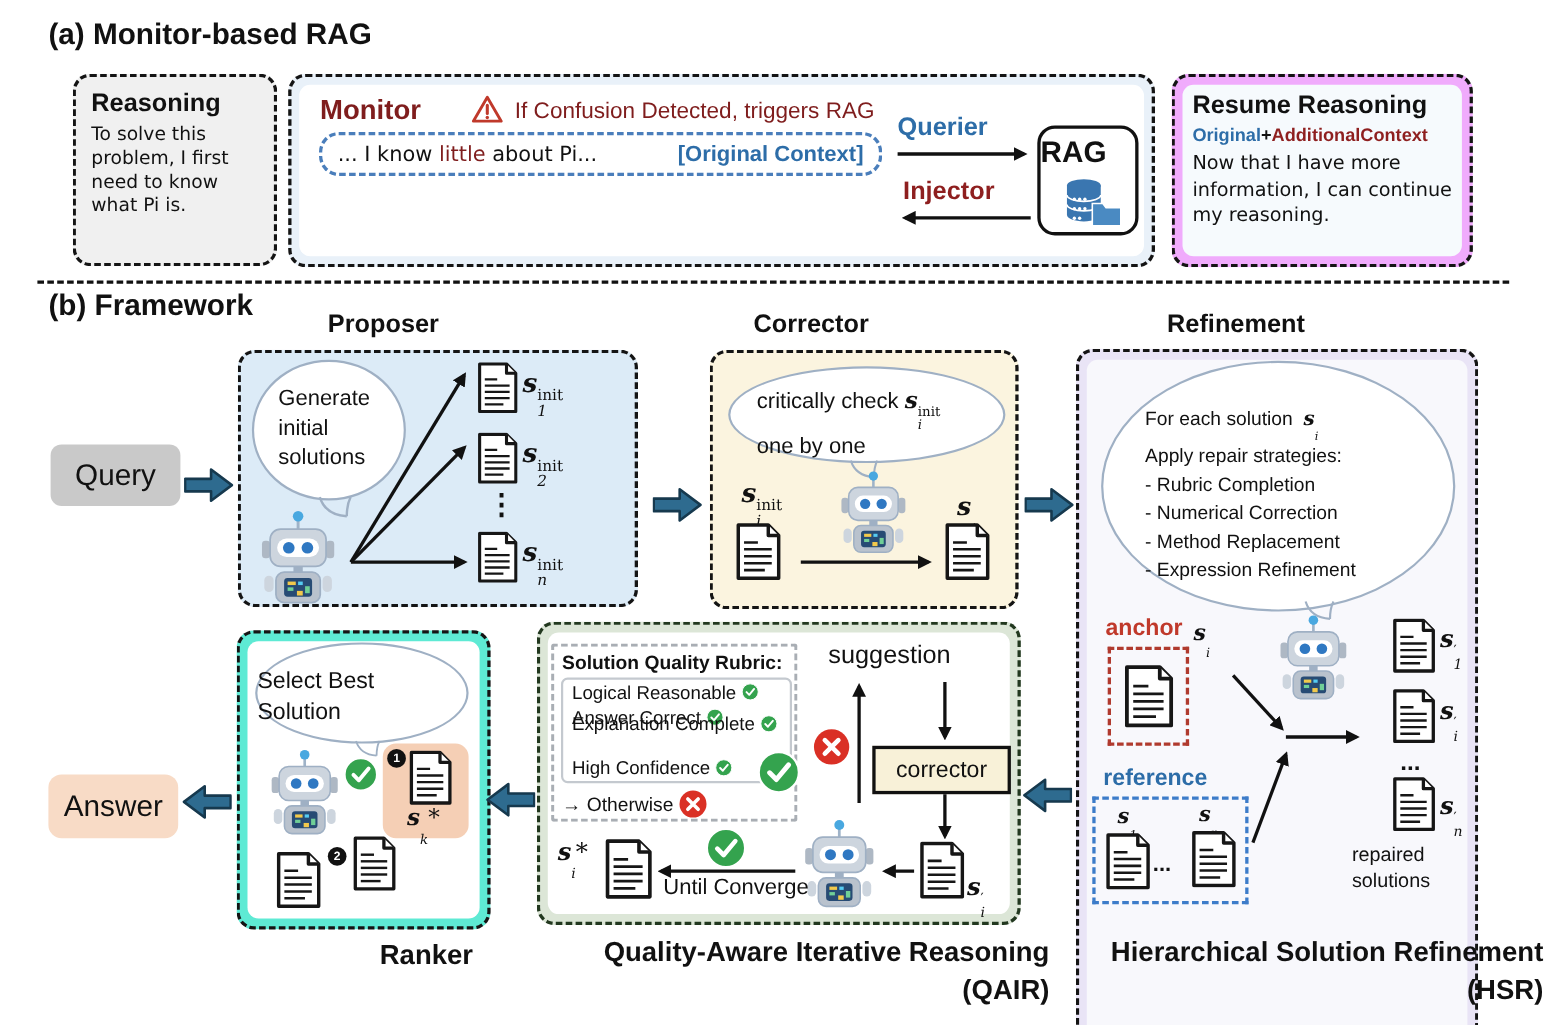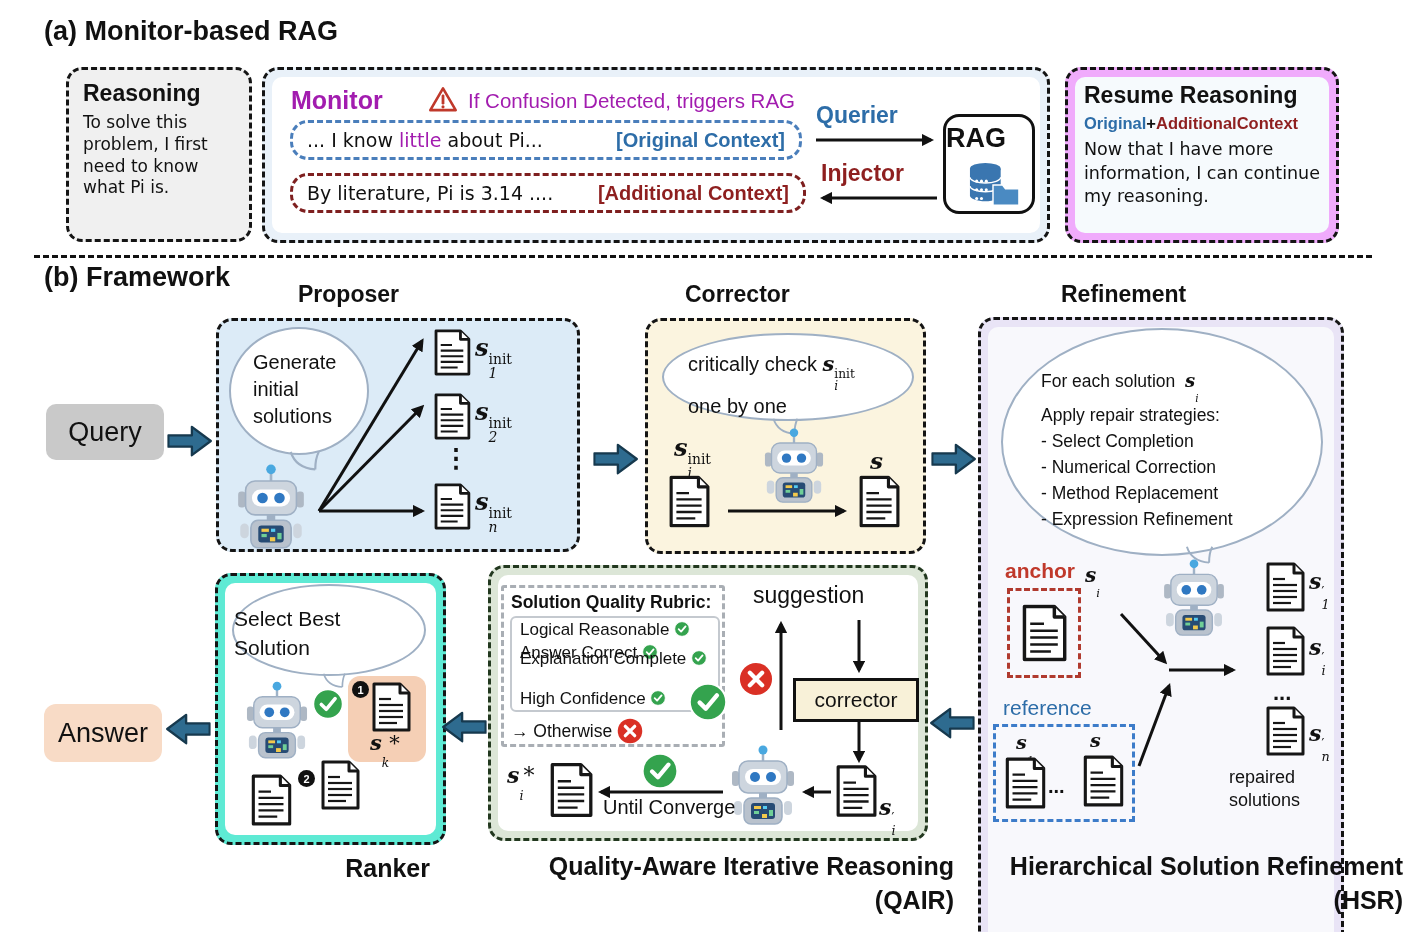--- a/index.html
+++ b/index.html
@@ -23,21 +23,21 @@
        justify-content:space-between;padding:0 14px;box-sizing:border-box;font-size:19px;white-space:nowrap}
   .ctx-blue{border:3px dashed #4a7ebb}
   .ctx-red{border:3px dashed #7e1f1f}
   .tagb{font-weight:bold;font-size:20px;color:#2d6da8}
   .tagr{font-weight:bold;font-size:20px;color:#8e1f1f}
   .badge{position:absolute;background:#111;color:#fff;border-radius:50%;width:17px;height:17px;
          font-size:11px;font-weight:bold;display:flex;align-items:center;justify-content:center}
   .chip{position:absolute;background:#f8f1d8;border:3px solid #111;display:flex;align-items:center;justify-content:center;font-size:21px}
   .hand{font-family:"DejaVu Sans",sans-serif}
   .seclabel{position:absolute;font-weight:bold;font-size:25px;text-align:right}
-  .red{color:#a21caf}
+  .red{color:#7f1d1d}
   .blue{color:#2d6da8}
   .dkred{color:#8e1f1f}
 </style>
 </head>
 <body>
 
 <svg width="0" height="0" style="position:absolute" aria-hidden="true">
 <defs>
   <marker id="ah" viewBox="0 0 10 10" refX="7.5" refY="5" markerWidth="4.2" markerHeight="4.2" orient="auto-start-reverse">
     <path d="M0,0 L10,5 L0,10 z" fill="#111"></path>
@@ -129,24 +129,20 @@
     <div class="abs ttl red" style="left:26px;top:16px;font-size:25px">Monitor</div>
     <svg class="abs" style="left:163px;top:16px" width="30" height="27" viewBox="0 0 36 33">
         <use href="#i-warn"></use>
       </svg>
     <div class="abs red" style="left:203px;top:19px;font-size:20.5px">If Confusion Detected, triggers RAG</div>
 
     <div class="ctx ctx-blue hand" style="left:25px;top:50px;width:512px">
       <span><span>... I know </span><span class="red">little</span><span> about Pi...</span></span>
       <span class="tagb" style="font-family:'Liberation Sans',sans-serif">[Original Context]</span>
     </div>
-    <div class="ctx ctx-red hand" style="left:25px;top:103px;width:516px">
-      <span>By literature, Pi is 3.14 ....</span>
-      <span class="tagr" style="font-family:'Liberation Sans',sans-serif">[Additional Context]</span>
-    </div>
 
     <div class="abs ttl blue" style="left:551px;top:32px;font-size:23px">Querier</div>
     <div class="abs ttl dkred" style="left:556px;top:90px;font-size:23px">Injector</div>
     <svg class="abs arr" style="left:0;top:0;pointer-events:none" width="788" height="176">
       <line x1="551" y1="70" x2="666" y2="70" marker-end="url(#ah)"></line>
       <line x1="672" y1="128" x2="558" y2="128" marker-end="url(#ah)"></line>
     </svg>
 
     <div class="abs" style="left:678px;top:44px;width:92px;height:100px;background:#fff;border:3.5px solid #111;border-radius:16px">
       <div class="abs ttl ctr" style="left:0;top:6px;width:100%;font-size:27px">RAG</div>
@@ -259,21 +255,21 @@
 
   <div class="panel" style="left:978px;top:317px;width:366px;height:660px;background:#e9e4f6">
     <div class="inner" style="background:#f8f8fc"></div>
     <div class="bubble" style="left:20px;top:8px;width:322px;height:228px">
       <div class="abs" style="left:38px;top:38px;width:270px;font-size:17.5px;line-height:1.48">
         <span>For each solution</span>&nbsp; <span class="math" style="font-size:18px"><span>s</span><span class="mstack">
               <span class="msup"></span>
               <span class="msub">i</span>
             </span></span><br>
         <span>Apply repair strategies:</span><br>
-        <span>- Select Completion</span><br>
+        <span>- Rubric Completion</span><br>
         <span>- Numerical Correction</span><br>
         <span>- Method Replacement</span><br>
         <span>- Expression Refinement</span>
       </div>
     </div>
     <svg class="abs" style="left:200px;top:226px" width="34" height="19" viewBox="0 0 40 24">
         <use href="#i-tail"></use>
       </svg>
     <svg class="abs" style="left:182px;top:238px" width="62" height="81" viewBox="0 0 64 84">
         <use href="#i-robot"></use>
@@ -283,21 +279,21 @@
     <span class="abs math" style="left:104px;top:243px;font-size:20px"><span>s</span><span class="mstack">
           <span class="msup"></span>
           <span class="msub">i</span>
         </span></span>
     <div class="abs flexc" style="left:26px;top:268px;width:74px;height:90px;border:3px dashed #b03a2e">
       <svg width="46" height="58" viewBox="0 0 40 50">
           <use href="#i-doc"></use>
         </svg>
     </div>
 
-    <div class="abs" style="left:22px;top:376px;font-size:21px;font-weight:400;color:#2d6da8">reference</div>
+    <div class="abs" style="left:22px;top:376px;font-size:21px;font-weight:700;color:#2d6da8">reference</div>
     <div class="abs" style="left:12px;top:404px;width:142px;height:98px;border:3px dashed #3d7cc9">
       <span class="abs math" style="left:20px;top:4px;font-size:19px"><span>s</span><span class="mstack">
             <span class="msup"></span>
             <span class="msub">1</span>
           </span></span>
       <span class="abs math" style="left:94px;top:2px;font-size:19px"><span>s</span><span class="mstack">
             <span class="msup"></span>
             <span class="msub">n</span>
           </span></span>
       <svg class="abs" style="left:8px;top:30px" width="42" height="52" viewBox="0 0 40 50">

